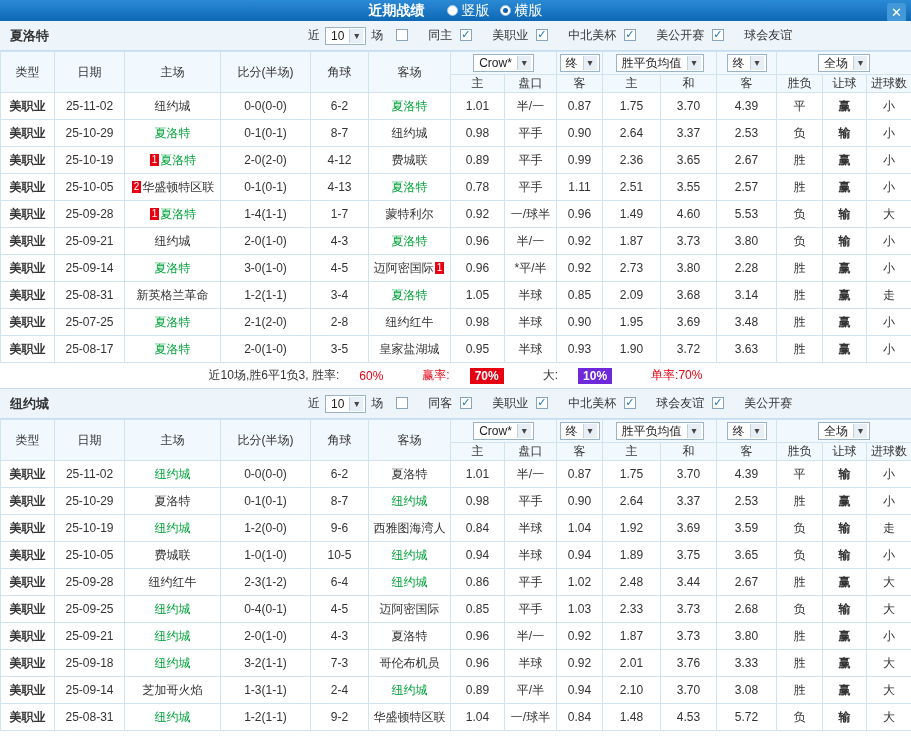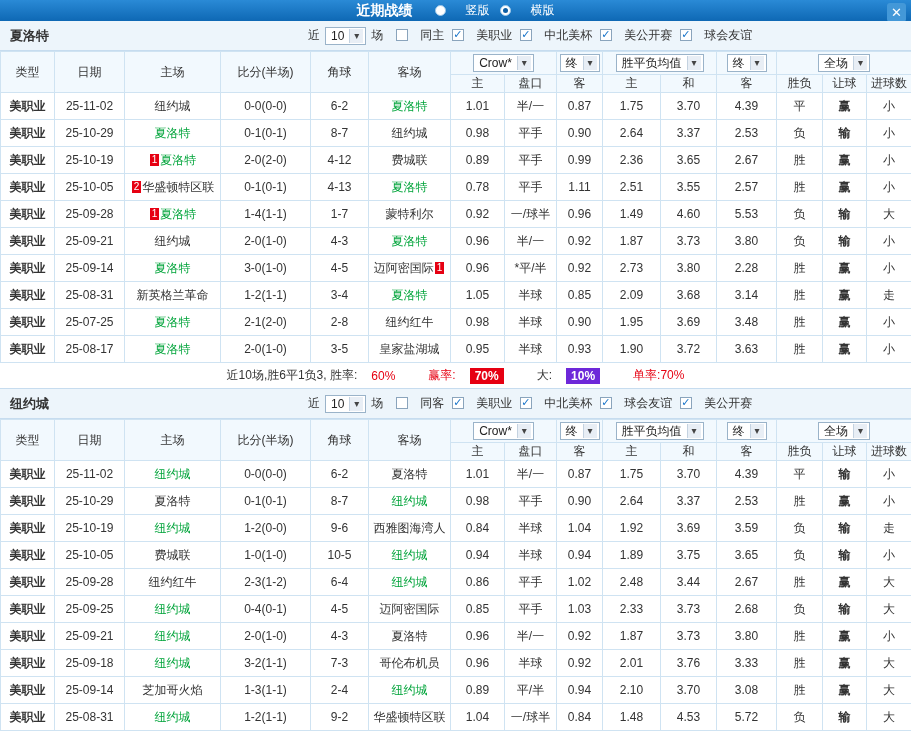--- a/index.html
+++ b/index.html
@@ -2,40 +2,40 @@
 <html><head>
 <meta charset="utf-8">
 <style>
   *{box-sizing:border-box;margin:0;padding:0}
   html,body{width:911px;height:754px;overflow:hidden;background:#fff;
     font-family:"Liberation Sans","DejaVu Sans",sans-serif}
   
   .topbar{position:relative;height:21px;background:linear-gradient(#2a8ad6,#0e68b4);
     display:flex;align-items:center;justify-content:center;color:#fff}
   .topbar .title{font-size:14px;font-weight:bold;margin-right:12px}
-  .radio-item{display:inline-flex;align-items:center;gap:20px;font-size:12px;margin-left:10px;cursor:pointer}
+  .radio-item{display:inline-flex;align-items:center;gap:4px;font-size:14px;margin-left:10px;cursor:pointer}
   .radio{width:11px;height:11px;border-radius:50%;background:#fff;border:1px solid #9cc6e8;
     position:relative;display:inline-block}
   .radio.on::after{content:"";position:absolute;left:2px;top:2px;width:5px;height:5px;
     border-radius:50%;background:#0d5fa6}
   .close{position:absolute;right:5px;top:3px;width:19px;height:19px;background:#4398d8;
     border-radius:3px;color:#fff;font-size:13px;font-weight:bold;line-height:19px;
     text-align:center;cursor:pointer}
   
   .filter-bar{position:relative;height:30px;background:#edf5fb;border-bottom:1px solid #c6dcef;
     display:flex;align-items:center}
   .team-name{font-size:13px;font-weight:bold;color:#333;padding-left:10px}
   .filter-controls{position:absolute;left:308px;display:flex;align-items:center;gap:5px;
     font-size:12px;color:#333;white-space:nowrap}
   .sel{display:inline-flex;align-items:center;background:#fff;border:1px solid #9ab3c9;
     height:18px;padding:0 2px 0 5px;font-size:12px;color:#222;cursor:pointer;white-space:nowrap}
   .sel .arr{margin-left:5px;width:14px;height:14px;background:#e8eef5;border-left:1px solid #c4d2e0;
     display:inline-flex;align-items:center;justify-content:center}
   .sel .arr::before{content:"▾";font-size:10px;color:#444;line-height:1}
-  .cb-item{display:inline-flex;align-items:center;gap:12px;margin-left:8px;cursor:pointer}
+  .cb-item{display:inline-flex;align-items:center;gap:20px;margin-left:8px;cursor:pointer}
   .cb{width:12px;height:12px;border:1px solid #8aa4bc;background:#fff;position:relative;display:inline-block}
   .cb.checked::after{content:"✓";position:absolute;left:0;top:-2px;font-size:11px;
     font-weight:bold;color:#1673c9}
   
   table.grid{width:911px;border-collapse:collapse;table-layout:fixed;text-align:center;font-size:12px}
   .grid th,.grid td{border:1px solid #cfe3f2;overflow:hidden;white-space:nowrap}
   .grid thead th{background:#f2f9fe;color:#333;font-weight:normal}
   .grid thead .selrow th{height:23px}
   .grid thead .labrow th{height:16px}
   .grid tbody td{height:27px;background:#fff;color:#333}
@@ -43,21 +43,21 @@
   td.date,td.corner,td.o-home,td.o-line,td.avg{color:#2b5ea7}
   td.score,td.o-away{color:#e60012}
   .c-red{color:#e60012}.c-green{color:#00a43a}.c-blue{color:#2b5ea7}
   .bold{font-weight:bold}
   .focal{color:#00a43a}
   .team{color:#333}
   .badge{display:inline-block;background:#e60012;color:#fff;font-size:10px;line-height:12px;
     padding:0 2px;margin:0 1px;vertical-align:1px}
   
   .summary{height:26px;border-bottom:1px solid #c6dcef;background:#fff;display:flex;
-    align-items:center;justify-content:center;font-size:12px;gap:14px}
+    align-items:center;justify-content:center;font-size:12px;gap:20px}
   .pct{color:#fff;padding:1px 5px;font-weight:bold}
   .red-bg{background:#e60012}.green-bg{background:#6d28d9}
   .s-gap{margin-left:19px}
   .s-dark{color:#333}
 </style>
 </head>
 <body>
 
 <header class="topbar">
   <span class="title">近期战绩</span>

